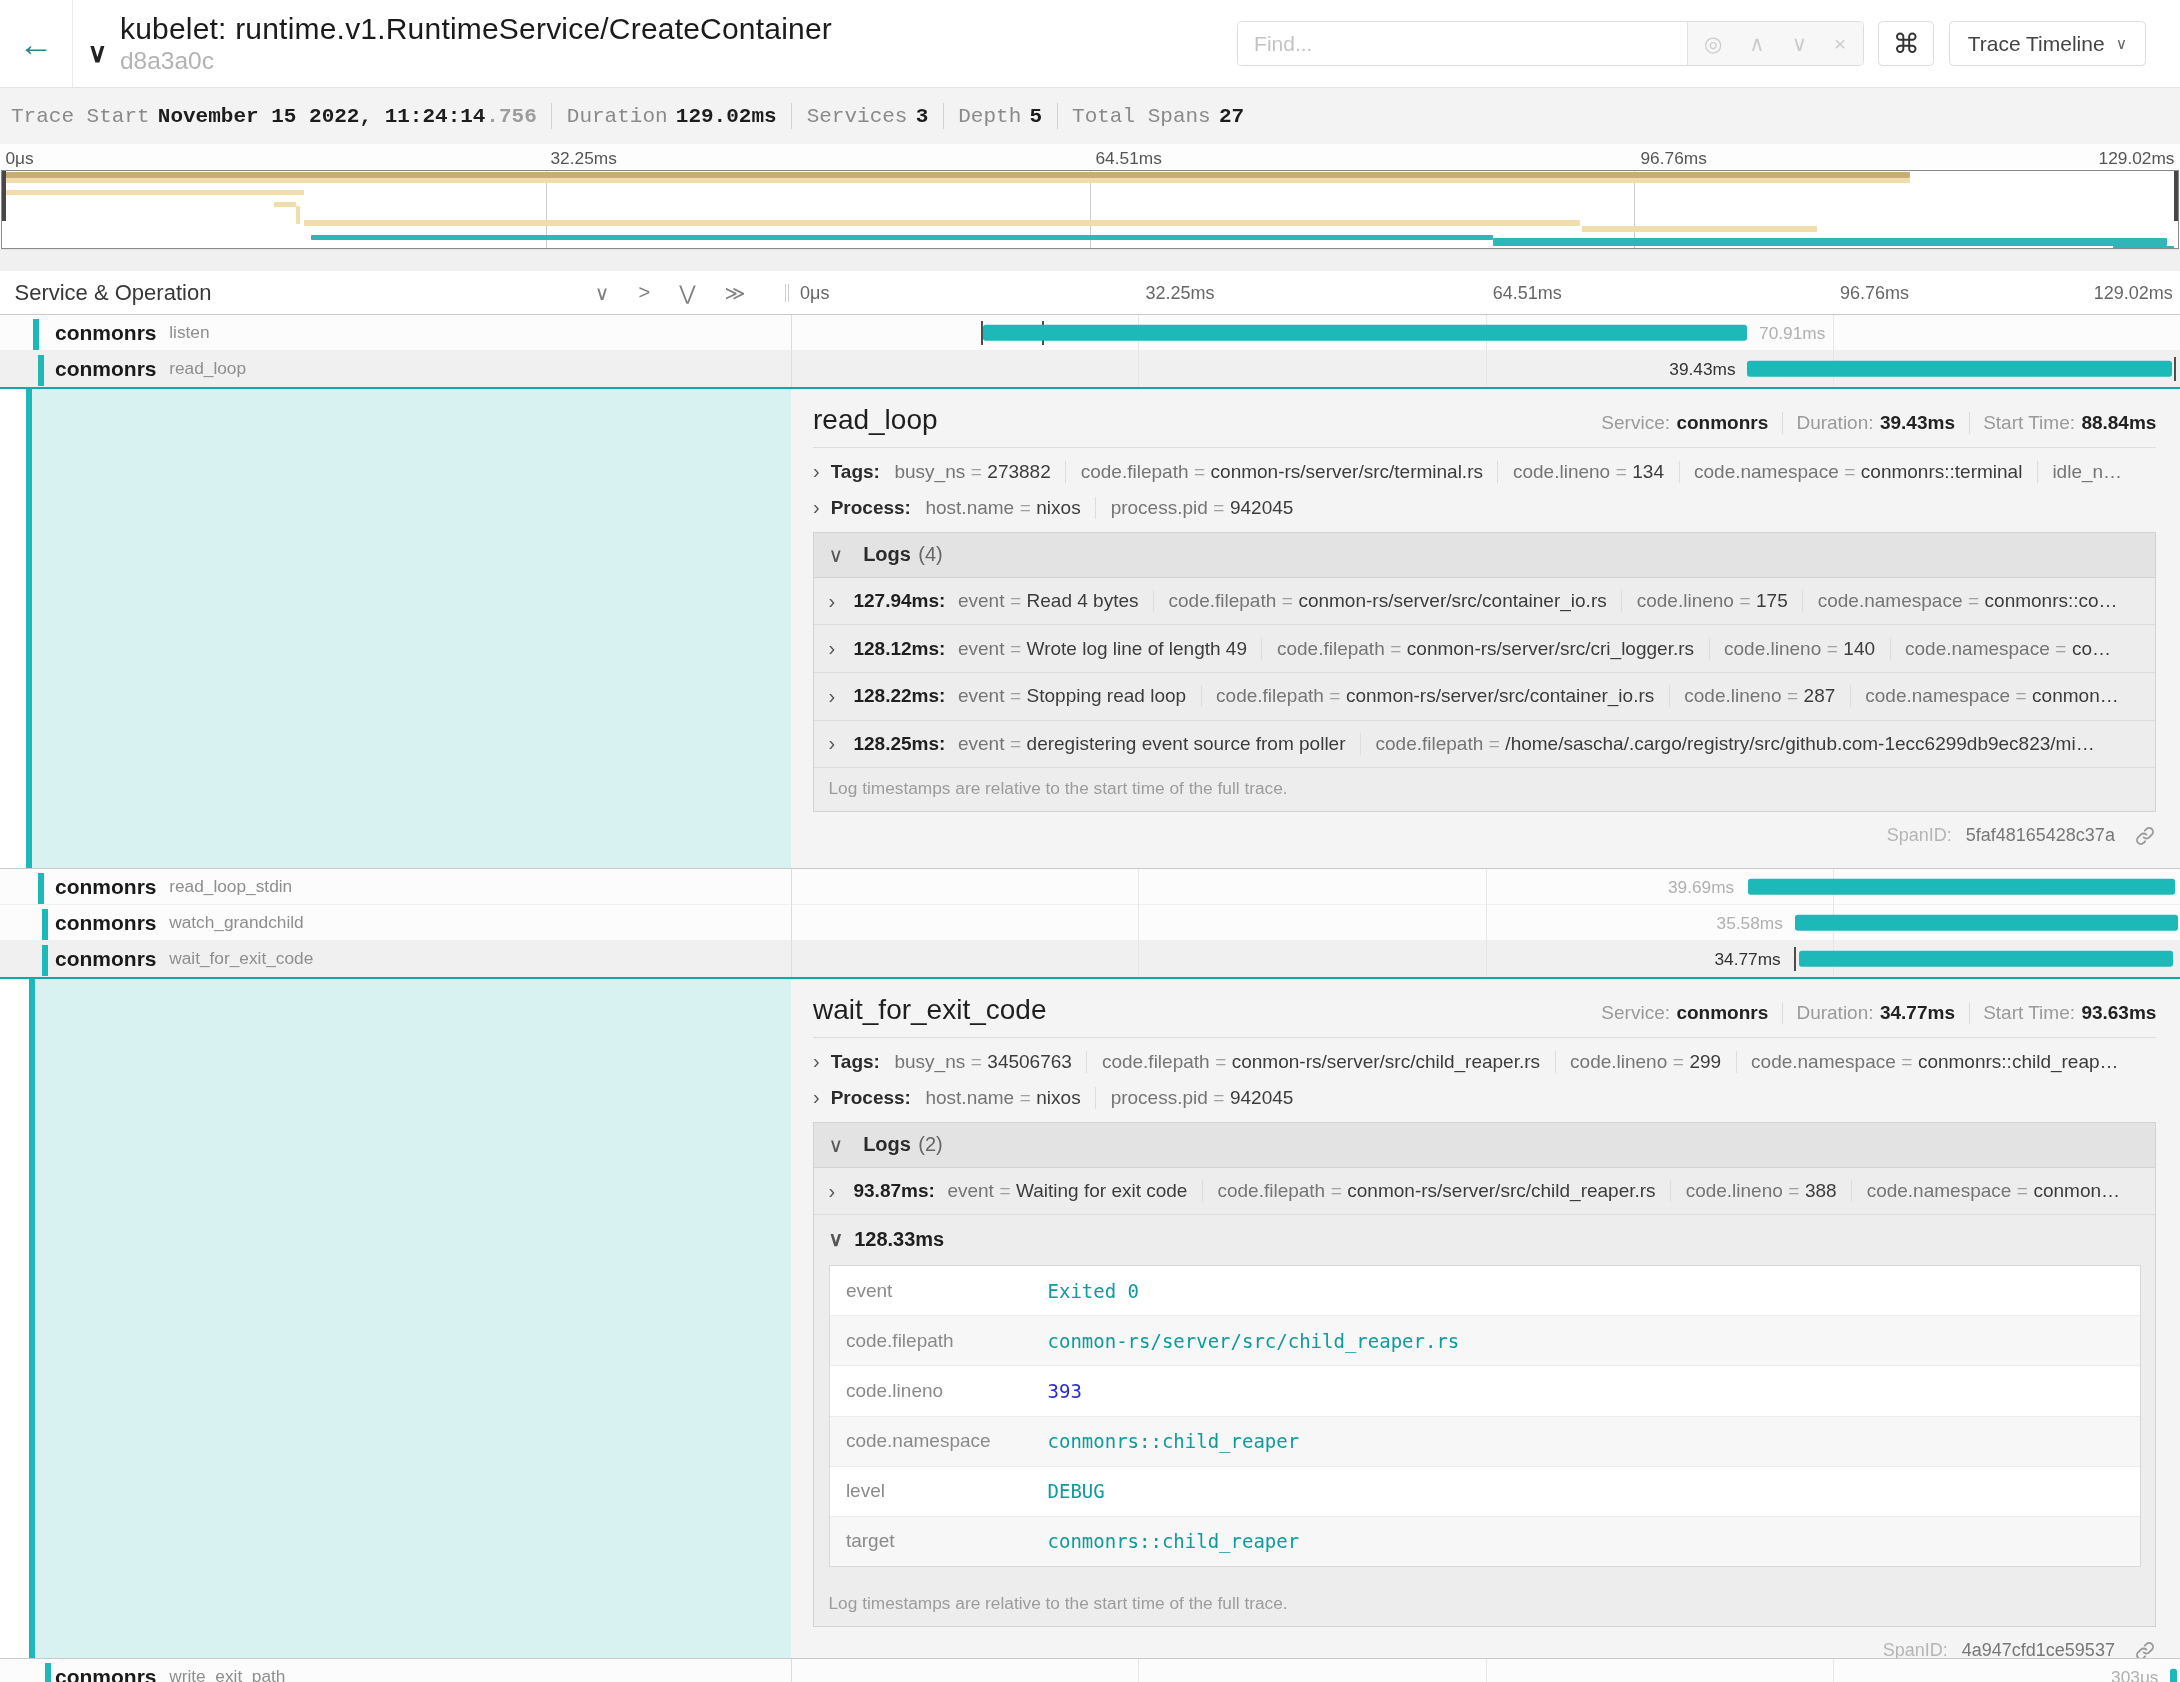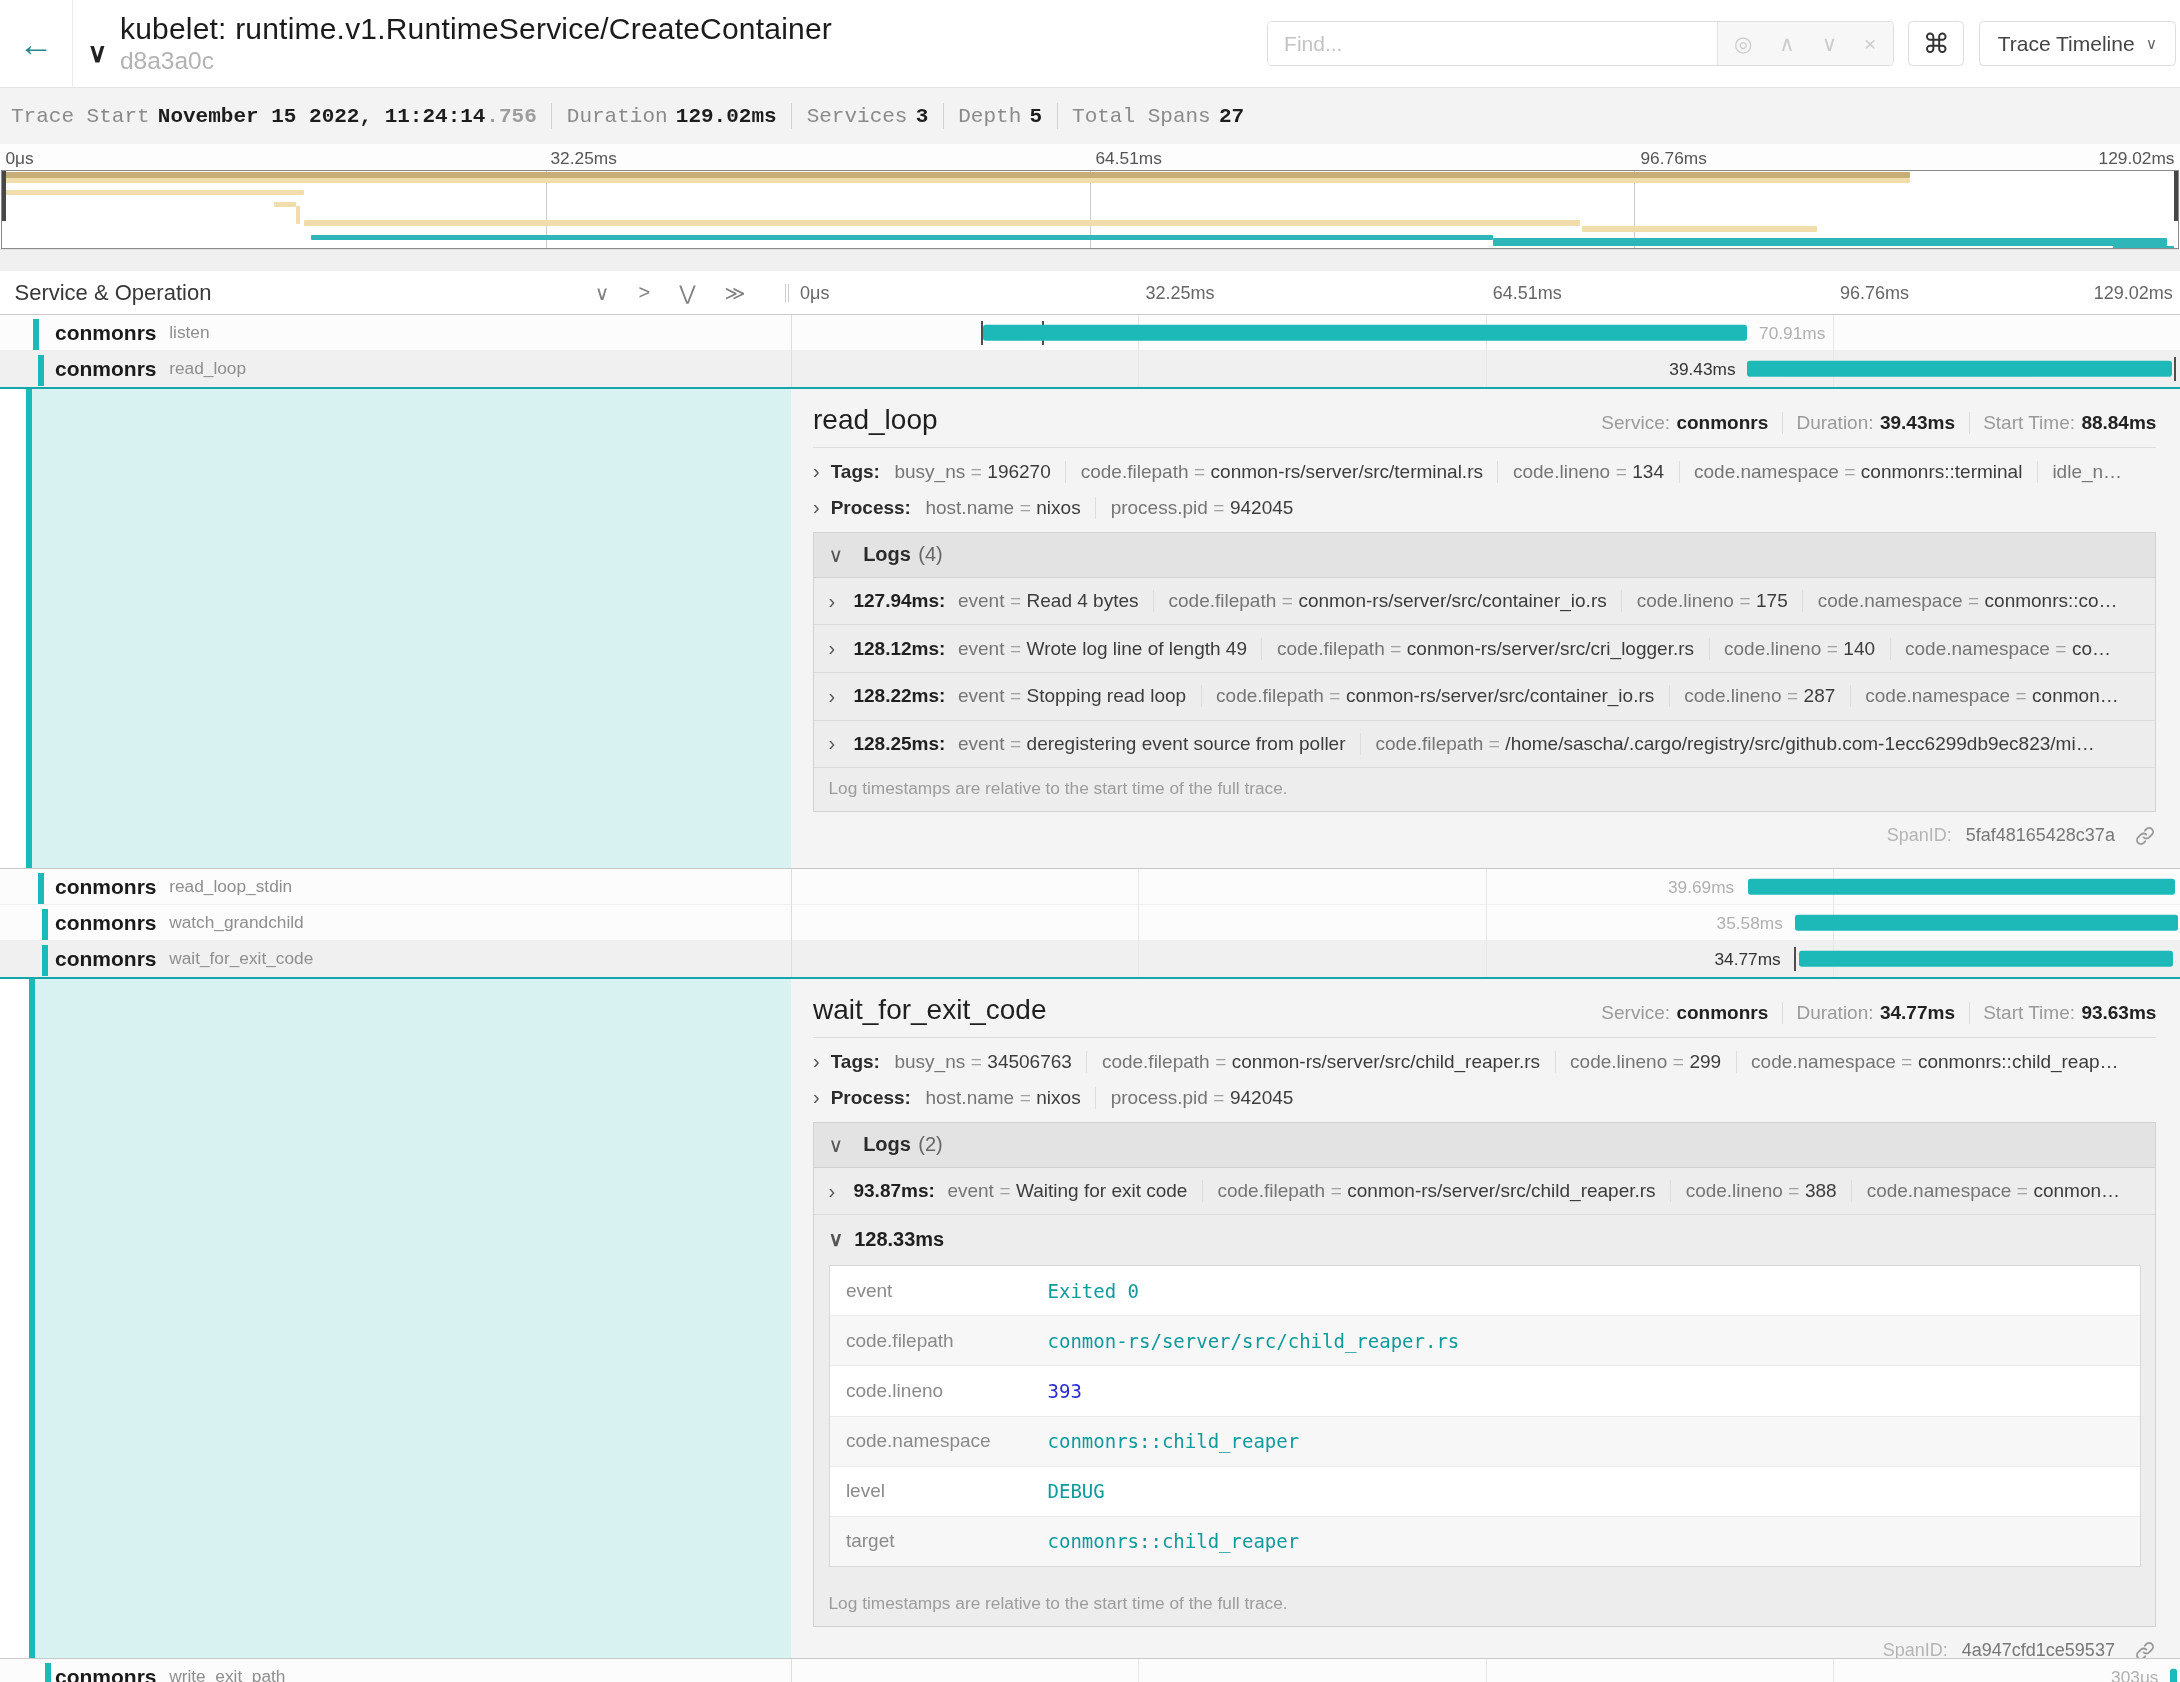--- a/index.html
+++ b/index.html
@@ -7,21 +7,21 @@
     font-family:"Liberation Sans", sans-serif; color:#333; }
 
   
   .hdr { display:flex; align-items:center; height:88px; border-bottom:0.9px solid #e4e4e4; background:#fff; }
   .backcol { width:73px; height:100%; border-right:0.9px solid #ececec; display:flex; align-items:center; justify-content:center; cursor:pointer; }
   .backcol .glyph { font-size:35px; color:#24868a; }
   .hchev { font-size:27px; font-weight:700; color:#222; margin:18px 12.7px 0 14.5px; }
   .titles { line-height:1.12; }
   .titles h1 { font-size:30px; font-weight:500; color:#1b1b1b; letter-spacing:0.2px; }
   .titles .sub { font-size:24.5px; color:#b3b3b3; margin-top:1.8px; }
-  .hctrls { margin-left:auto; display:flex; align-items:center; gap:14.5px; padding-right:4px; }
+  .hctrls { margin-left:auto; display:flex; align-items:center; gap:14.5px; padding-right:34px; }
   .findwrap { display:flex; height:45px; width:627px; border:0.9px solid #ddd; border-radius:4.5px; overflow:hidden; background:#fff; }
   .findwrap input { flex:1; border:none; outline:none; font-size:21px; color:#444; padding:0 16.4px; font-family:inherit; }
   .findwrap input::placeholder { color:#c3c3c3; }
   .findicons { display:flex; align-items:center; gap:27px; background:#f7f7f7; border-left:0.9px solid #e2e2e2; padding:0 16.4px; color:#ccc; font-size:21px; }
   .cmdbtn { width:56px; height:45px; border:0.9px solid #ddd; border-radius:4.5px; background:#fff; display:flex; align-items:center; justify-content:center; font-size:27px; color:#333; cursor:pointer; }
   .viewbtn { height:45px; border:0.9px solid #ddd; border-radius:4.5px; background:#fff; display:flex; align-items:center; gap:11px; padding:0 18px; font-size:21px; color:#444; cursor:pointer; }
   .viewbtn .vc { font-size:15.5px; color:#666; }
 
   
   .sumbar { height:56px; background:#f3f3f3; display:flex; align-items:center; padding:0 11px; font-size:21px; }
@@ -269,21 +269,21 @@
             <b>39.43ms</b>
           <i class="msep"></i>
           <span>Start Time:</span>
             <b>88.84ms</b>
         </div>
       </div>
       <div class="d-div"></div>
       <div class="kvline">
         <i class="caret">›</i>
         <b class="kvtitle">Tags:</b>
-        <span class="chip"><span class="k">busy_ns</span><span class="eq">=</span><span class="v">196270</span></span>
+        <span class="chip"><span class="k">busy_ns</span><span class="eq">=</span><span class="v">273882</span></span>
           <span class="chip"><span class="k">code.filepath</span><span class="eq">=</span><span class="v">conmon-rs/server/src/terminal.rs</span></span>
           <span class="chip"><span class="k">code.lineno</span><span class="eq">=</span><span class="v">134</span></span>
           <span class="chip"><span class="k">code.namespace</span><span class="eq">=</span><span class="v">conmonrs::terminal</span></span>
           <span class="chip noval"><span class="k">idle_n…</span></span>
       </div>
       <div class="kvline">
         <i class="caret">›</i>
         <b class="kvtitle">Process:</b>
         <span class="chip"><span class="k">host.name</span><span class="eq">=</span><span class="v">nixos</span></span>
           <span class="chip"><span class="k">process.pid</span><span class="eq">=</span><span class="v">942045</span></span>

